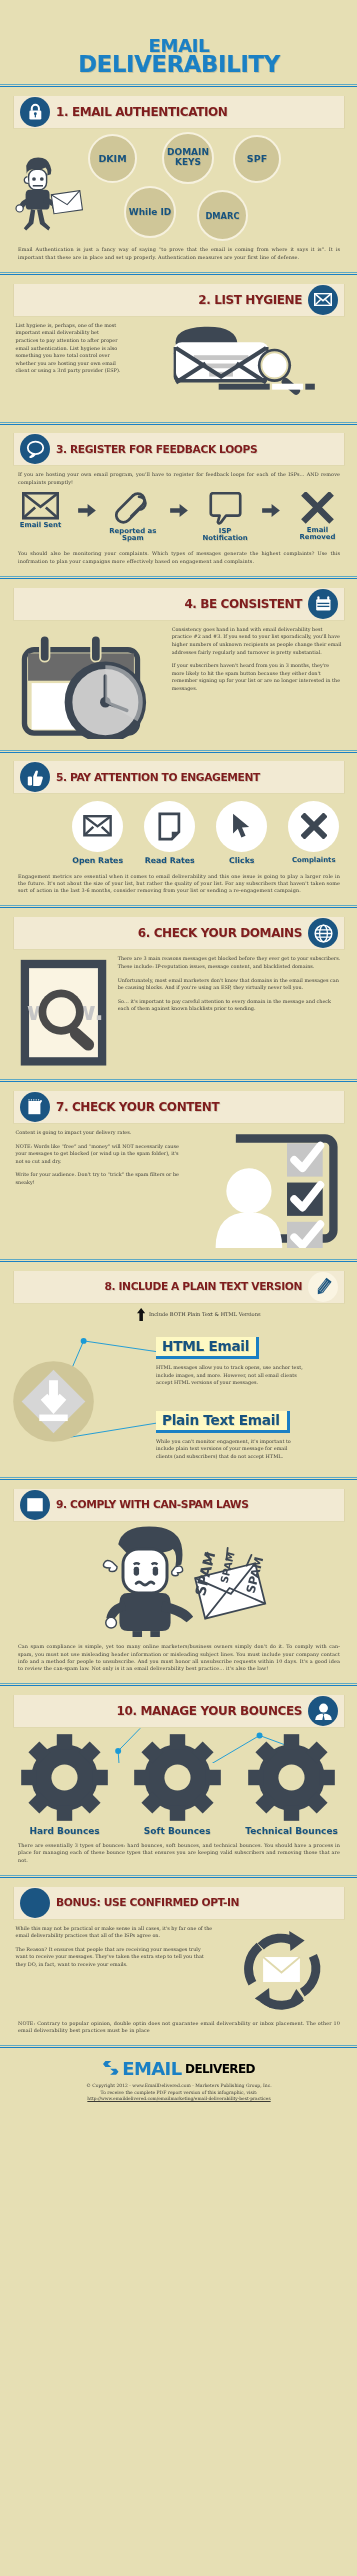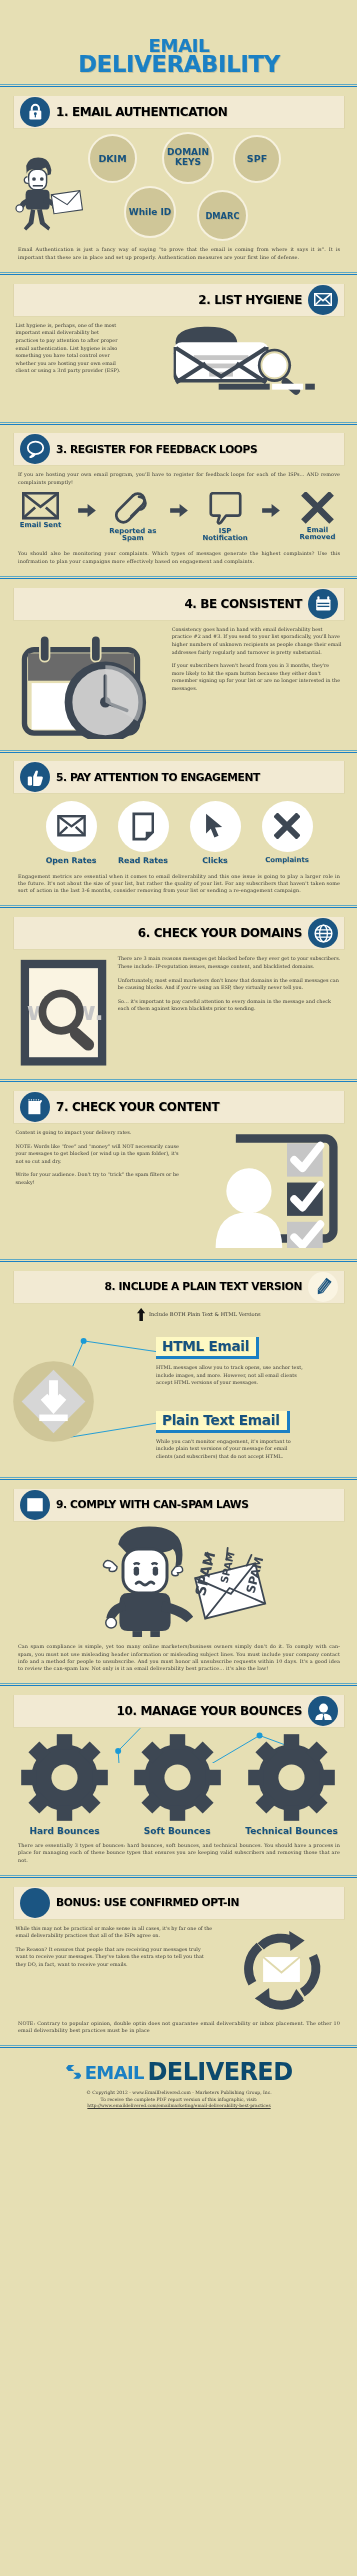--- a/index.html
+++ b/index.html
@@ -69,21 +69,21 @@
     background:#1b5582;
     flex:0 0 30px;
     display:flex;align-items:center;justify-content:center;
     position:relative;
   }
   .badge.plain{background:#faf4e2;}
   .band-title{
     font-family:"DejaVu Sans", sans-serif;
     font-weight:bold;
     font-size:12px;
-    color:#000000;
+    color:#7f1d1d;
     letter-spacing:-0.4px;
     text-shadow:0.7px 0.7px 0 rgba(0,0,0,0.12);
     white-space:nowrap;
     text-align:center;
   }
   .band-title.sm{font-size:10.7px;}
 
   
   .para{
     font-size:4.9px;
@@ -104,21 +104,21 @@
     background:#cfc698;border:2.4px solid #f6f1de;
     display:flex;align-items:center;justify-content:center;
     text-align:center;
     font-family:"DejaVu Sans", sans-serif;
     font-weight:bold;color:#17537f;
     line-height:1.02;
     text-shadow:0.6px 0.6px 0 rgba(0,0,0,0.10);
   }
 
   
-  .icon-row{display:flex;justify-content:center;align-items:flex-start;margin:7.2px 8.3px 0;}
+  .icon-row{display:flex;justify-content:flex-end;align-items:flex-start;margin:7.2px 8.3px 0;}
   .icon-cell{display:flex;flex-direction:column;align-items:center;width:72px;}
   .icon-circle{
     width:51px;height:51px;border-radius:50%;background:#ffffff;
     display:flex;align-items:center;justify-content:center;
   }
   .icon-label{
     margin-top:4.8px;
     font-family:"DejaVu Sans", sans-serif;
     font-weight:bold;font-size:7.8px;color:#17537f;
     text-shadow:0.6px 0.6px 0 rgba(0,0,0,0.12);
@@ -167,22 +167,22 @@
     border-right:3px solid #1b80c4;
   }
 
   
   .logo-wrap{display:flex;align-items:center;justify-content:center;gap:3.6px;margin:9.5px 0 3.6px;}
   .logo-email{
     font-family:"DejaVu Sans", sans-serif;font-weight:bold;font-size:18px;
     color:#1b80c4;letter-spacing:-0.6px;
   }
   .logo-delivered{
-    font-family:"DejaVu Sans", sans-serif;font-weight:bold;font-size:24px;
-    color:#0c4a6e;letter-spacing:-0.6px;
+    font-family:"DejaVu Sans", sans-serif;font-weight:bold;font-size:12px;
+    color:#000000;letter-spacing:-0.6px;
   }
   .copy{
     text-align:center;font-size:4.5px;color:#3a3a36;line-height:1.5;
     margin:0 12px 10.7px;
   }
   .copy .url{font-size:4.4px;text-decoration:underline;word-break:break-all;}
 
   svg{display:block;}
 </style>
 </head>

